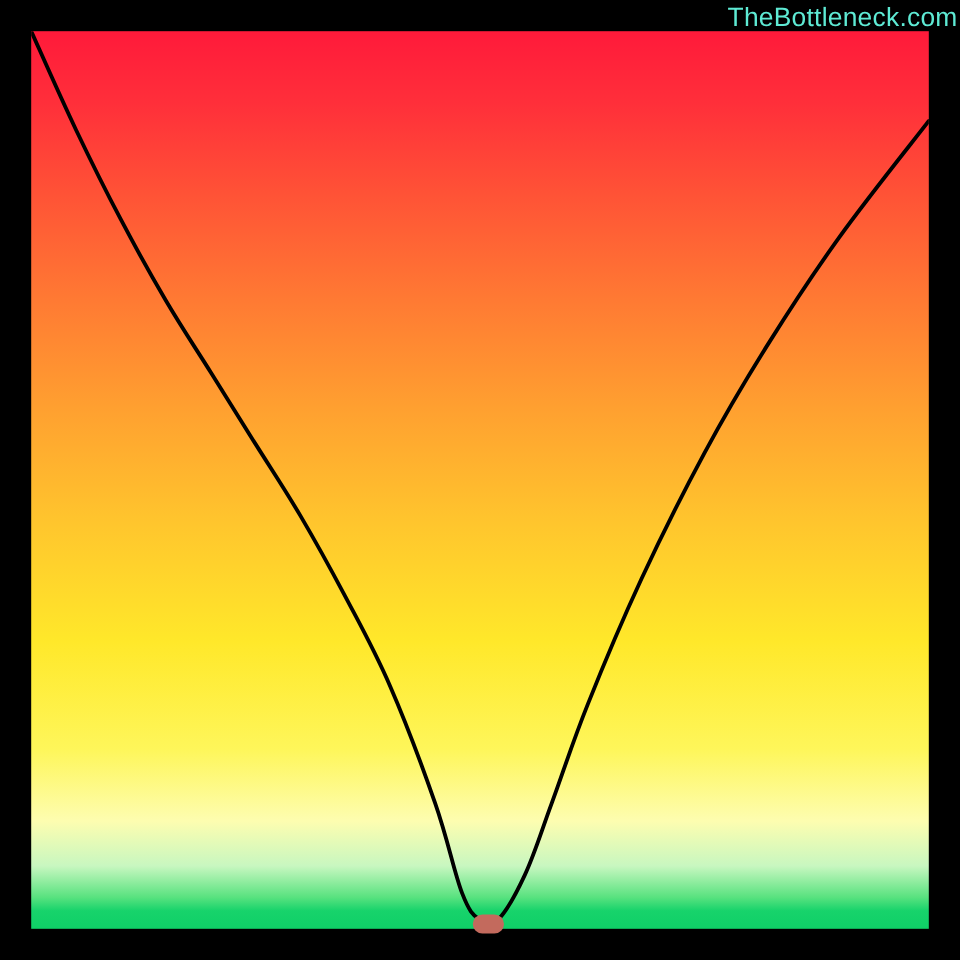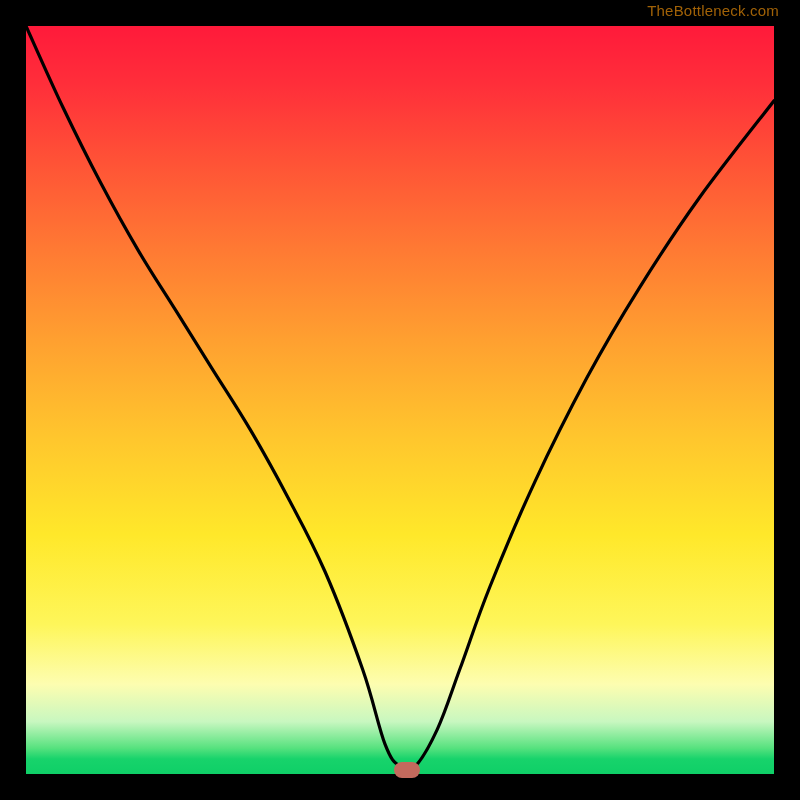--- a/index.html
+++ b/index.html
@@ -51,24 +51,24 @@
     position: absolute;
     width: 26px;
     height: 16px;
     border-radius: 8px;
     background: #c36a5d;
     transform: translate(-50%, -50%);
   }
   .watermark {
     position: absolute;
     top: 2px;
-    right: 21px;
-    color: #a16207;
+    right: 2px;
+    color: #5eead4;
     font-family: Arial, Helvetica, sans-serif;
-    font-size: 15px;
+    font-size: 22px;
     letter-spacing: 0.2px;
   }
 </style>
 </head>
 <body>
 
 <div class="frame">
   <div class="plot">
     <svg class="curve" viewBox="0 0 748 748" preserveAspectRatio="none">
       <path id="curve-path" d="M 0.0 0.0 C 6.7 14.8, 23.9 54.0, 37.4 82.3 C 50.9 110.6, 61.3 131.5, 74.8 157.1 C 88.3 182.7, 98.7 201.5, 112.2 224.4 C 125.7 247.3, 136.1 262.7, 149.6 284.2 C 163.1 305.8, 173.5 322.5, 187.0 344.1 C 200.5 365.6, 210.9 381.0, 224.4 403.9 C 237.9 426.8, 248.3 445.7, 261.8 471.2 C 275.3 496.8, 285.7 515.1, 299.2 546.0 C 312.7 577.0, 325.8 612.3, 336.6 643.3 C 347.4 674.2, 352.3 700.6, 359.0 718.1 C 365.8 735.6, 368.6 736.5, 374.0 740.5 C 379.4 744.6, 382.2 747.3, 389.0 740.5 C 395.7 733.8, 403.3 720.6, 411.4 703.1 C 419.5 685.6, 424.4 668.9, 433.8 643.3 C 443.3 617.7, 450.3 594.7, 463.8 561.0 C 477.2 527.3, 491.1 494.0, 508.6 456.3 C 526.1 418.6, 542.2 386.6, 561.0 351.6 C 579.8 316.6, 593.2 294.1, 613.4 261.8 C 633.6 229.5, 649.0 205.7, 673.2 172.0 C 697.4 138.4, 734.5 92.3, 748.0 74.8" fill="none" stroke="#000" stroke-width="3.2" stroke-linecap="round" stroke-linejoin="round"></path>

